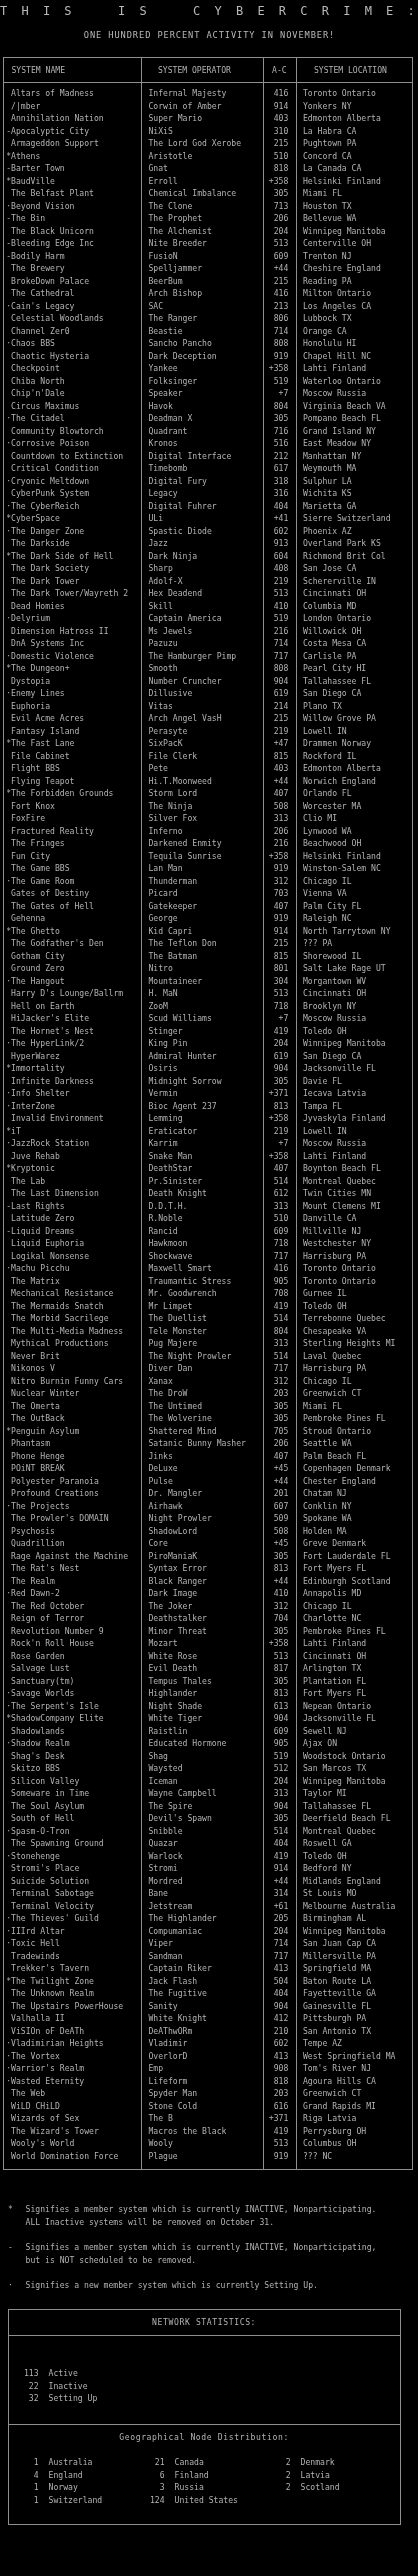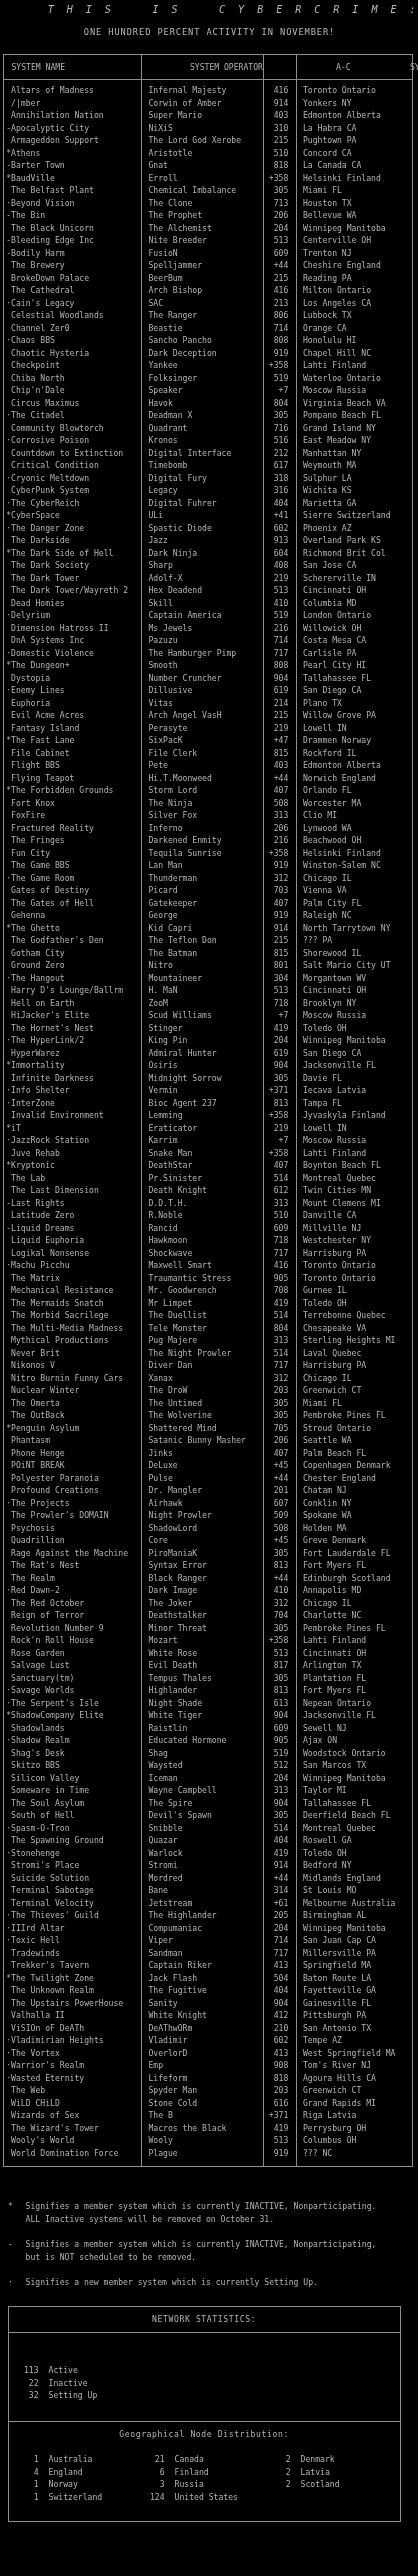--- a/index.html
+++ b/index.html
@@ -2,39 +2,38 @@
 <html style="font-size:9.3px"><head>
 <meta charset="utf-8">
 <style>
   html,body{margin:0;padding:0;}
   body{
     width:419px;height:2576px;background:#000;
     font-family:"DejaVu Sans Mono", monospace;
     color:#b3b3b3;font-size:8.1px;overflow:hidden;
   }
   .title{
-    margin-top:3.5px;text-align:right;font-size:10px;
-    letter-spacing:3.5px;white-space:pre;color:#b9b9b9;font-style:italic;
+    margin-top:3.5px;text-align:left;font-size:12px;
+    letter-spacing:3.5px;white-space:pre;color:#b9b9b9;
   }
   .subtitle{
     margin-top:12.8px;text-align:center;font-size:8.7px;
     letter-spacing:0.9px;white-space:pre;color:#b9b9b9;
   }
   
   .systems-table{
     position:relative;margin:16.3px 0 0 2.9px;width:408px;
     border:0.6px solid #8f8f8f;
   }
   .vsep{position:absolute;top:0;bottom:0;width:0.6px;background:#8f8f8f;}
   .vsep.v1{left:137px;} .vsep.v2{left:259px;} .vsep.v3{left:292px;}
   .thead{
     display:grid;grid-template-columns:137px 122px 33px 116px;
     height:24px;line-height:24px;border-bottom:0.6px solid #8f8f8f;
     white-space:pre;
-    gap:32px;
   }
   .th.name{padding-left:7.6px;} .th.op{padding-left:17px;}
   .th.ac{text-align:center;} .th.loc{padding-left:18px;}
   .tbody{padding:4.7px 0 7px 0;line-height:12.5px;}
   .trow{display:grid;grid-template-columns:137px 122px 33px 116px;}
   .td{white-space:pre;overflow:hidden;}
   .td.name{padding-left:2.3px;}
   .td.op{padding-left:7.6px;}
   .td.ac{text-align:right;padding-right:7.6px;}
   .td.loc{padding-left:7px;}
@@ -496,21 +495,21 @@
         <div class="trow">
           <div class="td name"> Gotham City</div>
           <div class="td op">The Batman</div>
           <div class="td ac">815</div>
           <div class="td loc">Shorewood IL</div>
         </div>
         <div class="trow">
           <div class="td name"> Ground Zero</div>
           <div class="td op">Nitro</div>
           <div class="td ac">801</div>
-          <div class="td loc">Salt Mario City UT</div>
+          <div class="td loc">Salt Lake Rage UT</div>
         </div>
         <div class="trow">
           <div class="td name">·The Hangout</div>
           <div class="td op">Mountaineer</div>
           <div class="td ac">304</div>
           <div class="td loc">Morgantown WV</div>
         </div>
         <div class="trow">
           <div class="td name"> Harry D's Lounge/Ballrm</div>
           <div class="td op">H. MaN</div>

